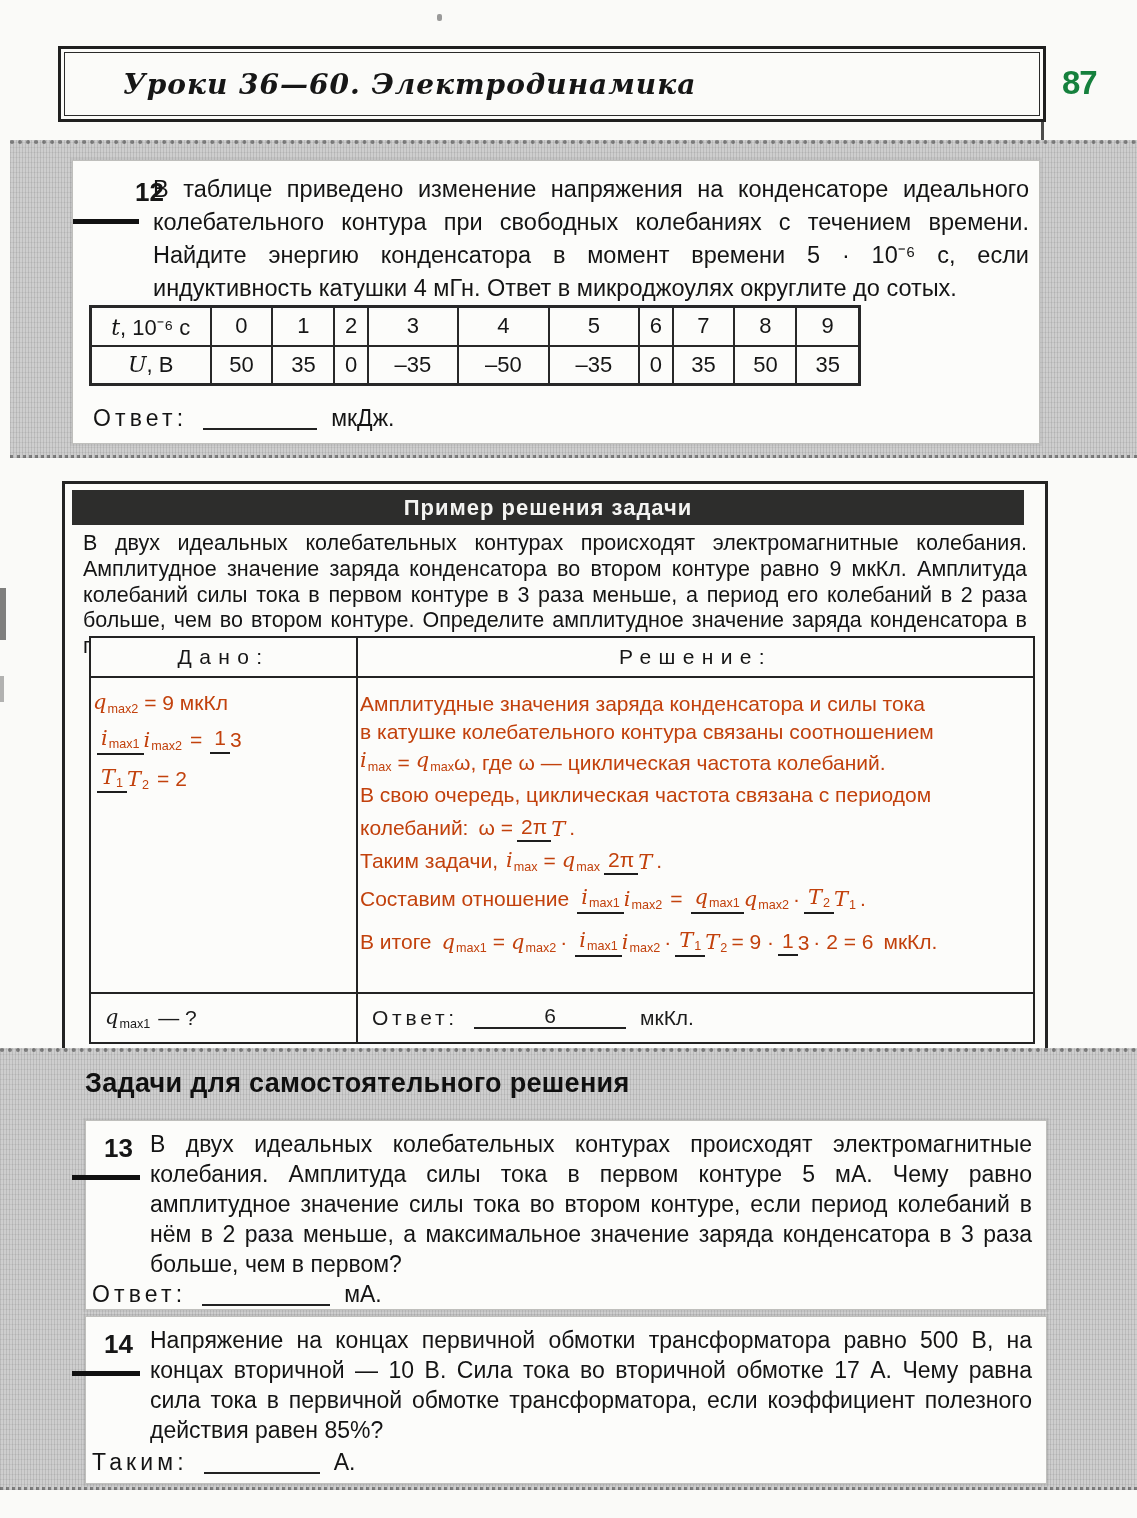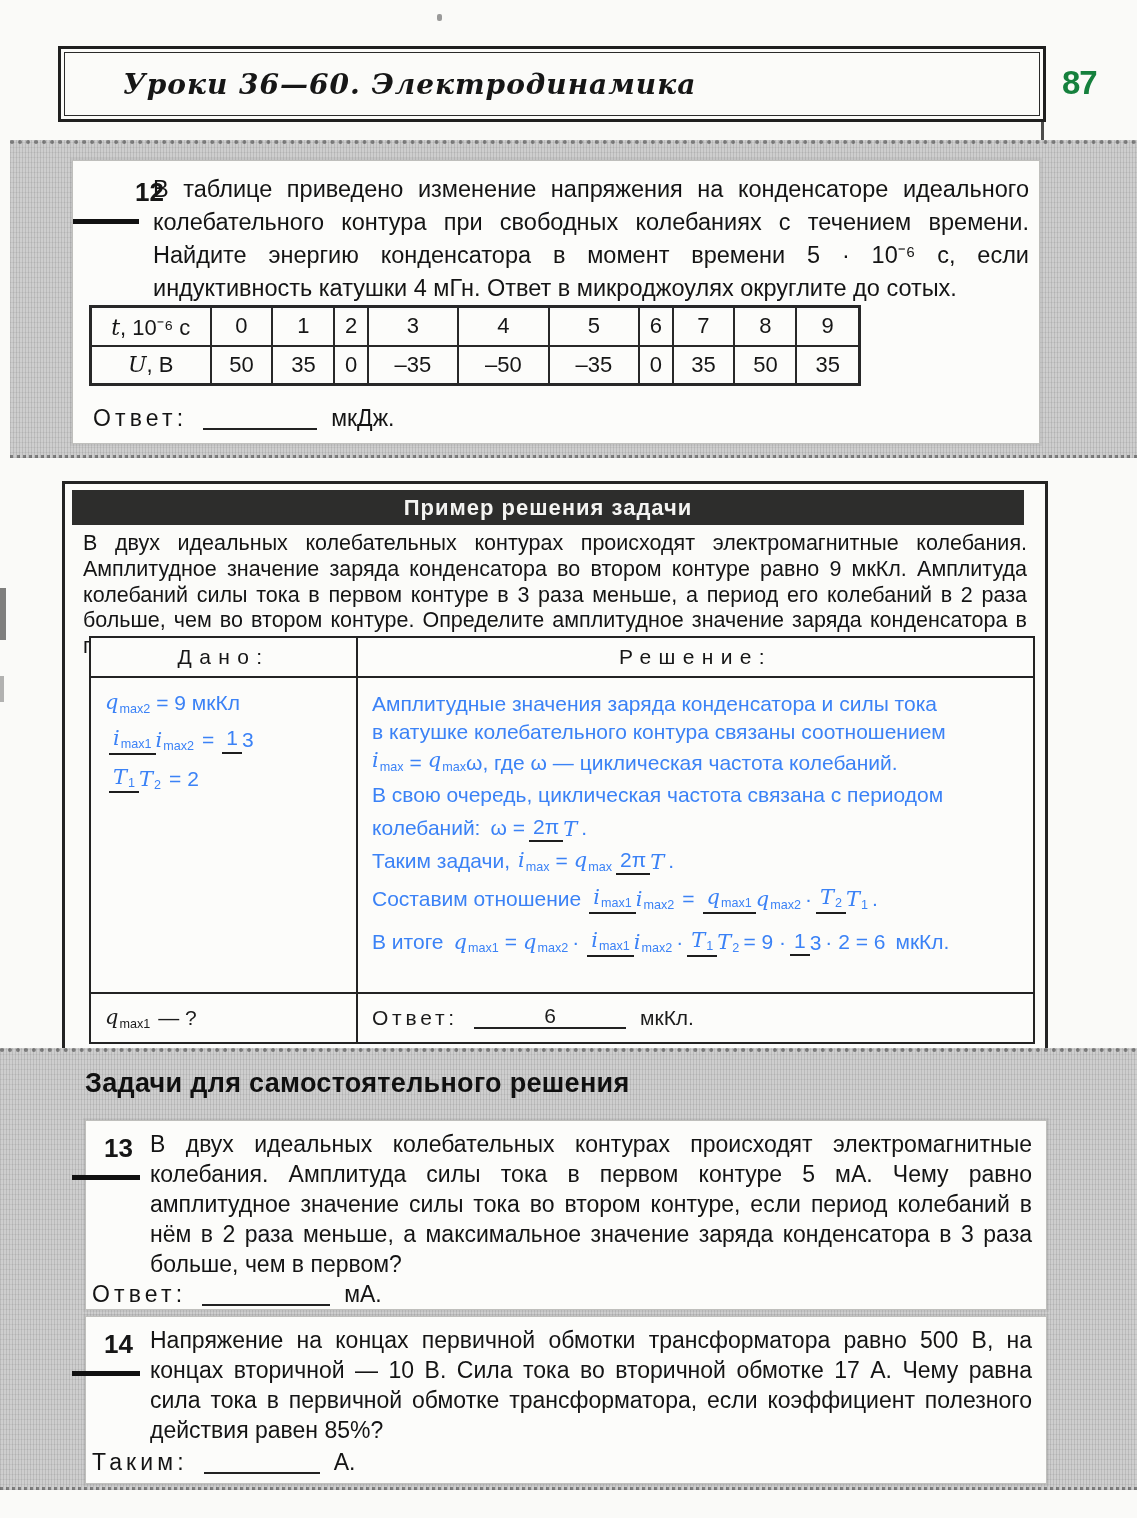--- a/index.html
+++ b/index.html
@@ -110,21 +110,21 @@
     position:absolute; left:24px; top:152px; width:946px; height:408px;
     border:2px solid #232323; background:#fcfcfa;
     display:grid; grid-template-columns:267px 1fr; grid-template-rows:40px 1fr 50px;
   }
   .sol-hcell {
     display:flex; align-items:center; justify-content:center;
     font-size:21px; letter-spacing:.35em; border-bottom:2px solid #232323;
     color:#161616;
   }
   .sol-hcell.left, .sol-bcell.left, .sol-acell.left { border-right:2px solid #232323; }
-  .sol-bcell { padding:12px 14px; font-size:21px; color:#3b82f6; }
+  .sol-bcell { padding:12px 2px; font-size:21px; color:#c2410c; }
   .sol-acell { border-top:2px solid #232323; display:flex; align-items:center; padding:0 14px; font-size:21px; }
 
   .frow { display:flex; align-items:center; white-space:nowrap; }
   .gap6 > * { margin-right:6px; }
   .v { font-family:"DejaVu Serif", serif; font-style:italic; }
   .sb { font-size:.6em; vertical-align:-0.28em; margin-left:1px; font-style:normal; font-family:"Liberation Sans",sans-serif; }
   .frac { display:inline-flex; flex-direction:row; align-items:center; line-height:1.15; margin:0 4px; }
   .frac .num { border-bottom:2px solid #1d1d1d; padding:0 4px 1px; }
   .frac .den { padding-top:1px; }
   .given-item { margin-bottom:10px; }

